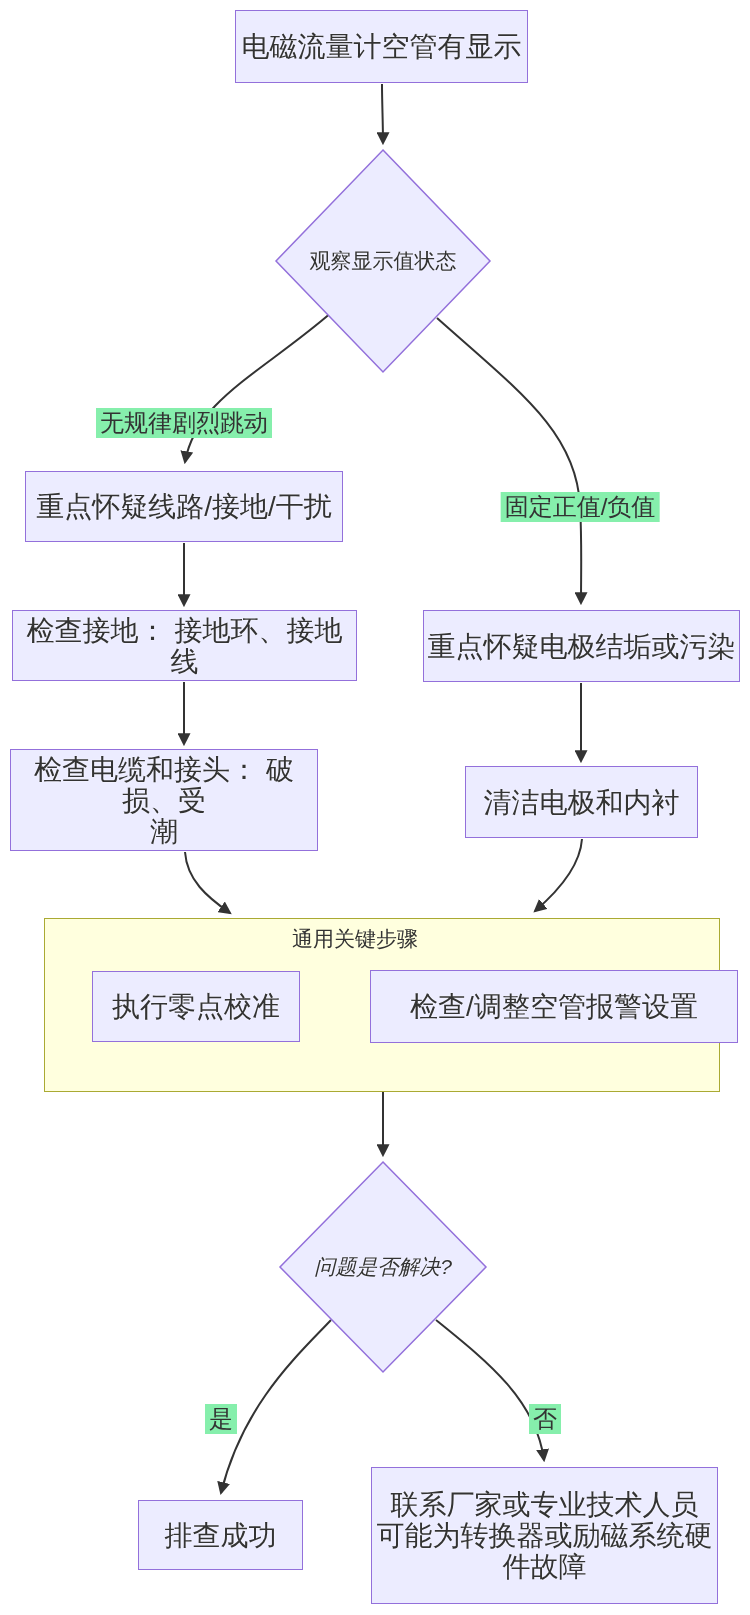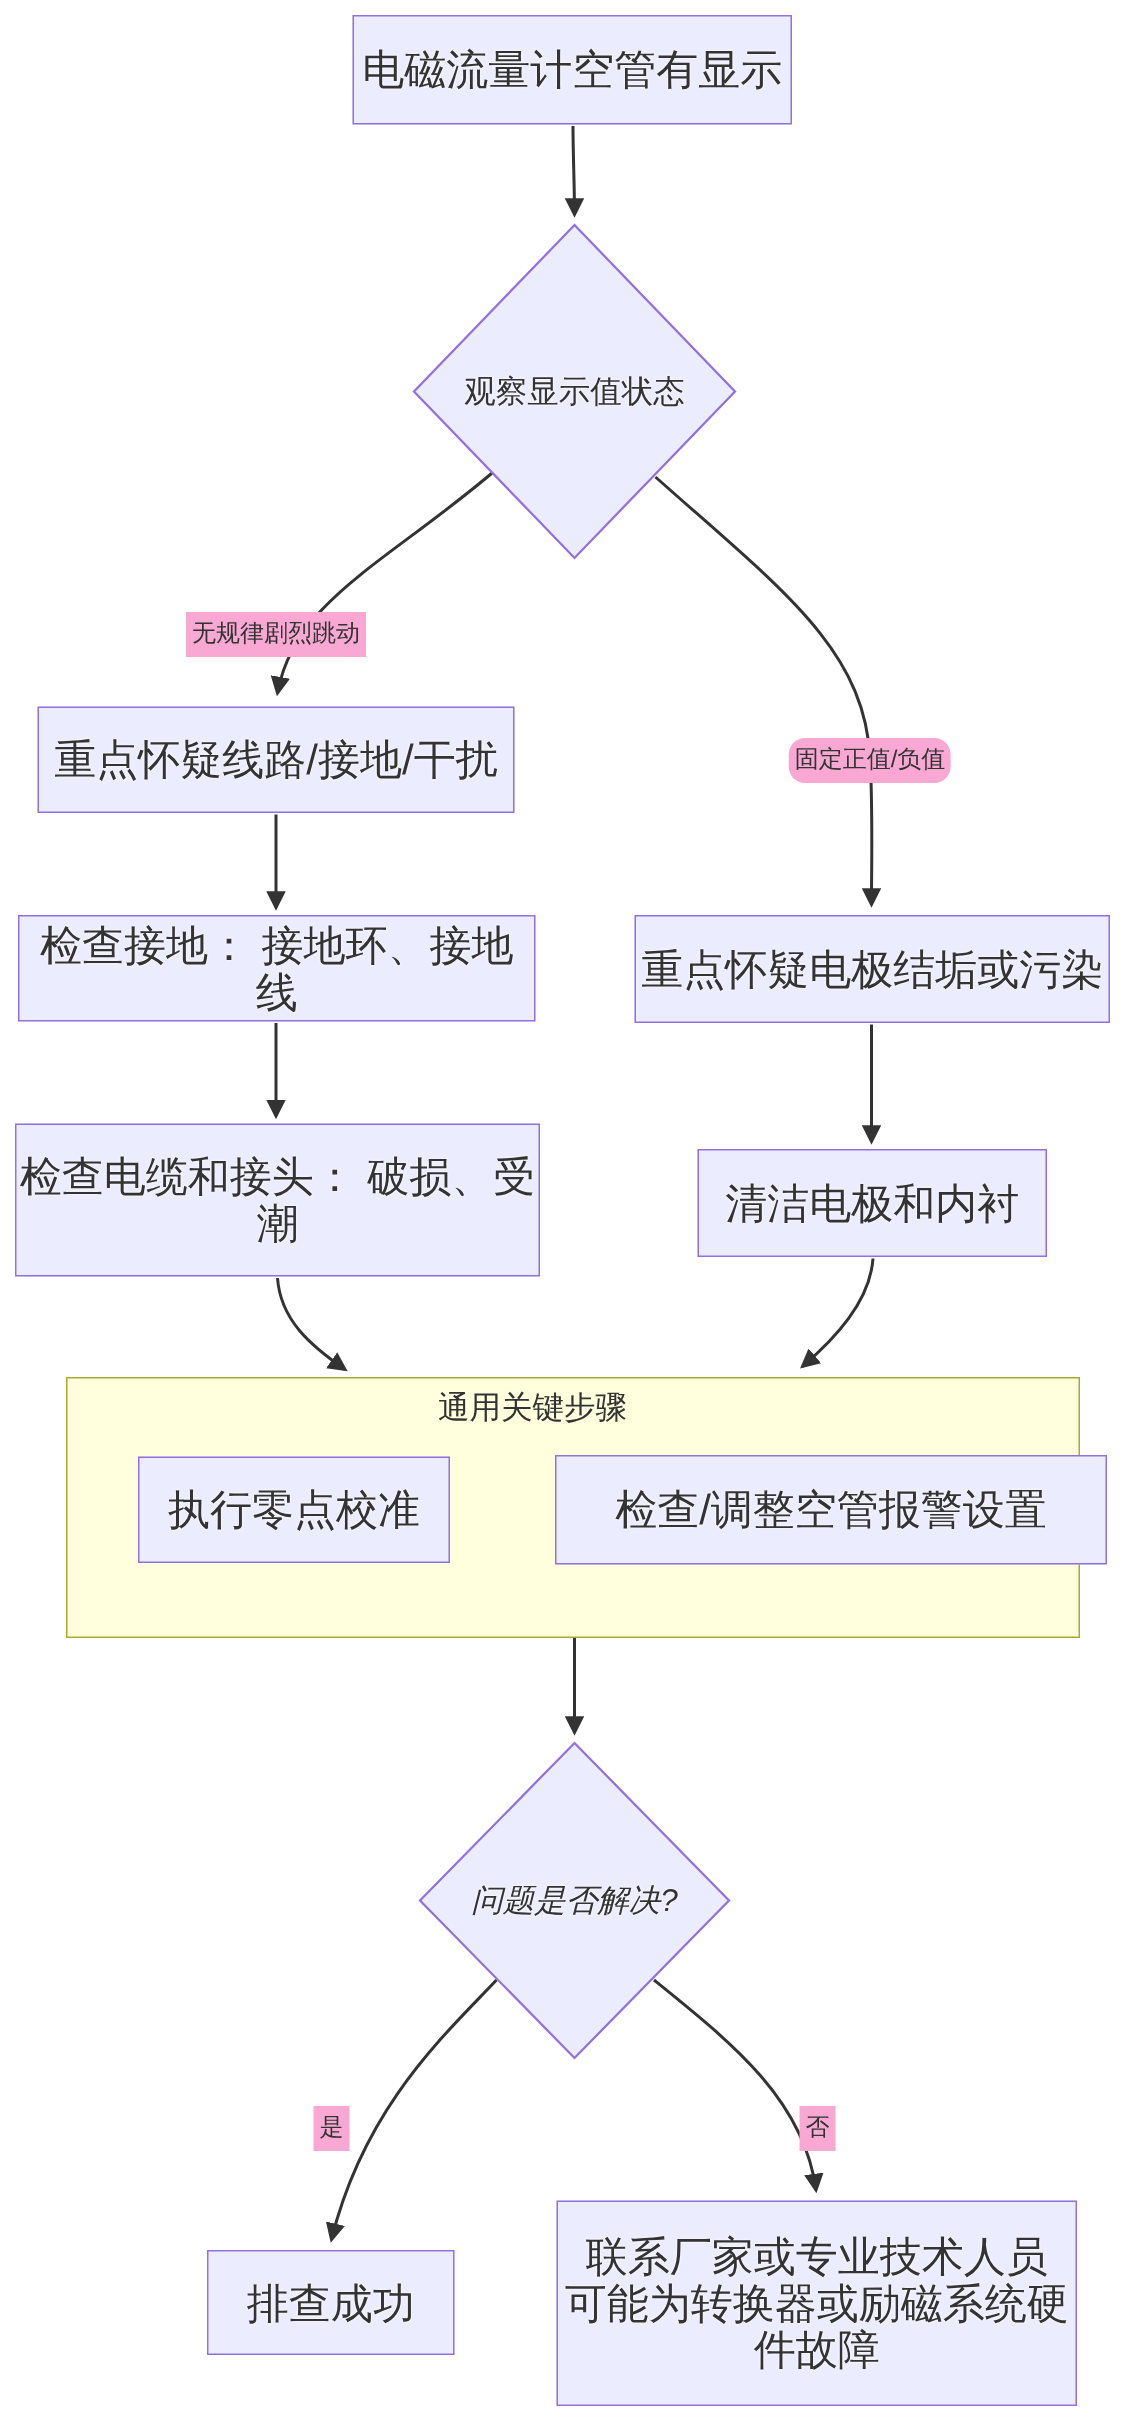--- a/index.html
+++ b/index.html
@@ -32,22 +32,22 @@
     position: absolute; box-sizing: border-box;
     left: 44px; top: 918px; width: 676px; height: 174px;
     background: #FFFFDE; border: 1.5px solid #AAAA33;
   }
   .subgraph-title {
     position: absolute; left: 44px; top: 924px; width: 622px;
     text-align: center; font-size: 21px; line-height: 30px;
   }
   .edge-label {
     position: absolute; transform: translate(-50%, -50%);
-    background: #f9a8d4; padding: 1px 4px;
-    font-size: 16px; line-height: 28px; white-space: nowrap;
+    background: #86efac; padding: 1px 4px;
+    font-size: 24px; line-height: 28px; white-space: nowrap;
   }
 </style>
 </head>
 <body>
 
 <div class="canvas">
 
   <div class="subgraph"></div>
 
   <svg class="edges" width="750" height="1615">
@@ -74,21 +74,21 @@
   </svg>
 
   <div class="node" style="left:235px; top:10px; width:293px; height:73px;">电磁流量计空管有显示</div>
 
   <div class="diamond-label" style="left:273px; top:245px;">观察显示值状态</div>
 
   <div class="node" style="left:25px; top:471px; width:318px; height:71px;">重点怀疑线路/接地/干扰</div>
 
   <div class="node" style="left:12px; top:610px; width:345px; height:71px;">检查接地： 接地环、接地线</div>
 
-  <div class="node" style="left:10px; top:749px; width:350px; height:102px;">检查电缆和接头： 破损、受
+  <div class="node" style="left:10px; top:749px; width:308px; height:102px;">检查电缆和接头： 破损、受
 潮</div>
 
   <div class="node" style="left:465px; top:766px; width:233px; height:72px;">清洁电极和内衬</div>
 
   <div class="node" style="left:423px; top:610px; width:317px; height:72px;">重点怀疑电极结垢或污染</div>
 
   <div class="subgraph-title">通用关键步骤</div>
 
   <div class="node" style="left:92px; top:971px; width:208px; height:71px;">执行零点校准</div>
 
@@ -97,19 +97,19 @@
   <div class="diamond-label" style="left:273px; top:1251px;font-style:italic;">问题是否解决?</div>
 
   <div class="node" style="left:138px; top:1500px; width:165px; height:70px;">排查成功</div>
 
   <div class="node" style="left:371px; top:1467px; width:347px; height:137px;">联系厂家或专业技术人员
 可能为转换器或励磁系统硬
 件故障</div>
 
   <div class="edge-label" style="left:184px; top:423px;">无规律剧烈跳动</div>
 
-  <div class="edge-label" style="left:580px; top:507px;border-radius:11px;">固定正值/负值</div>
+  <div class="edge-label" style="left:580px; top:507px;">固定正值/负值</div>
 
   <div class="edge-label" style="left:221px; top:1419px;">是</div>
 
   <div class="edge-label" style="left:545px; top:1419px;">否</div>
 
 </div>
 
 </body></html>

